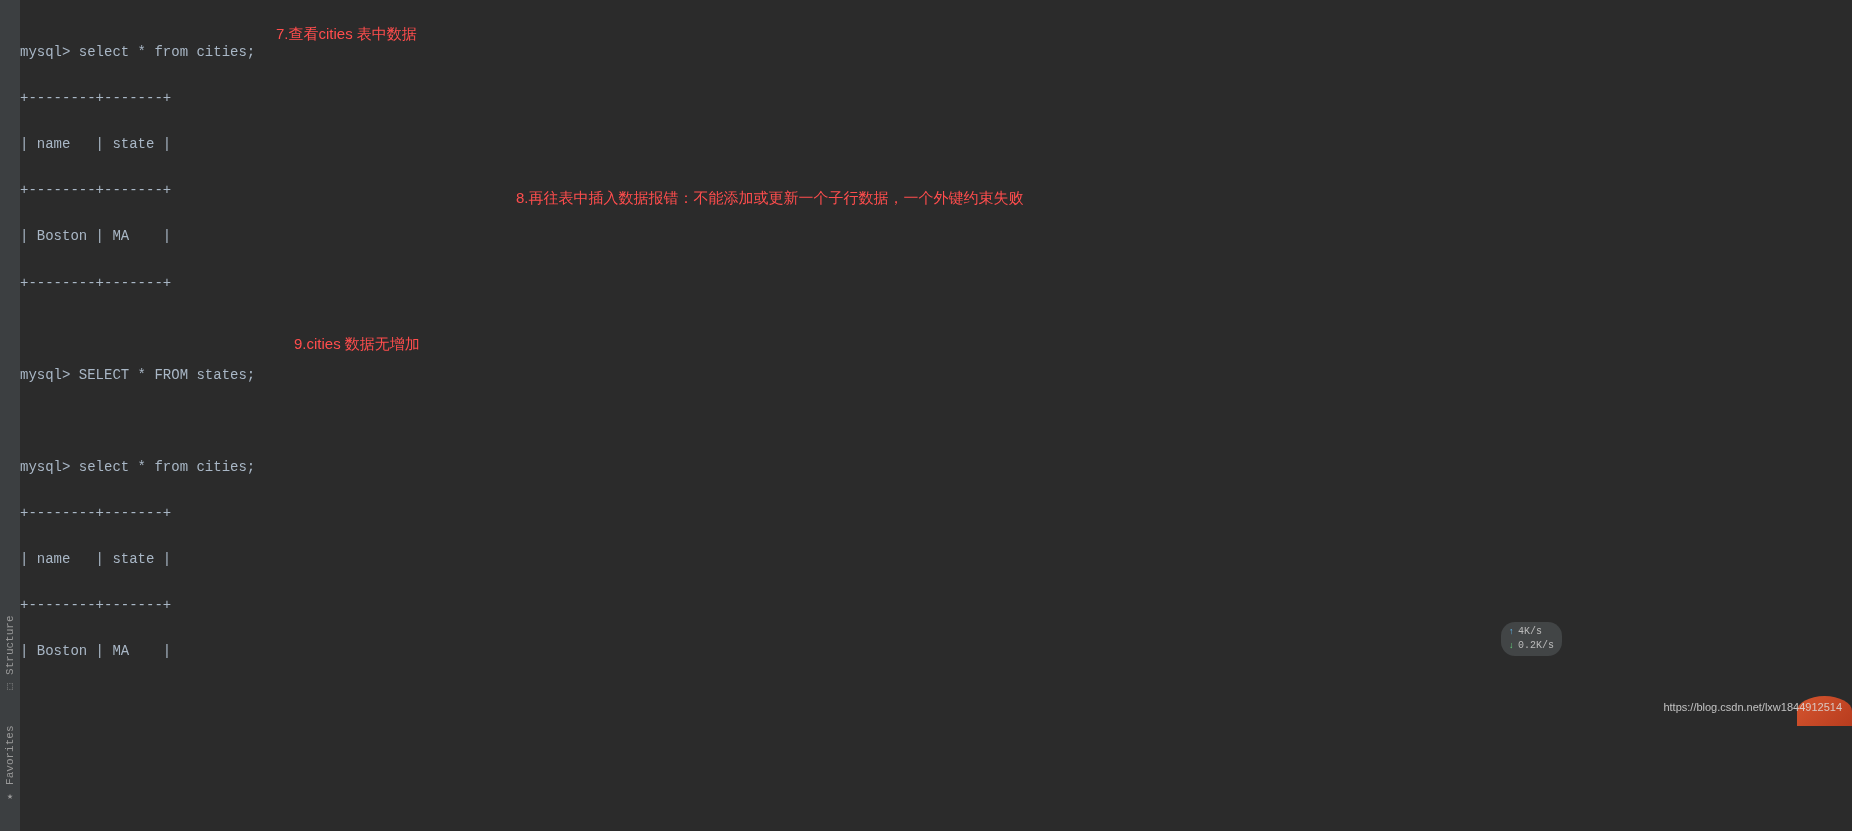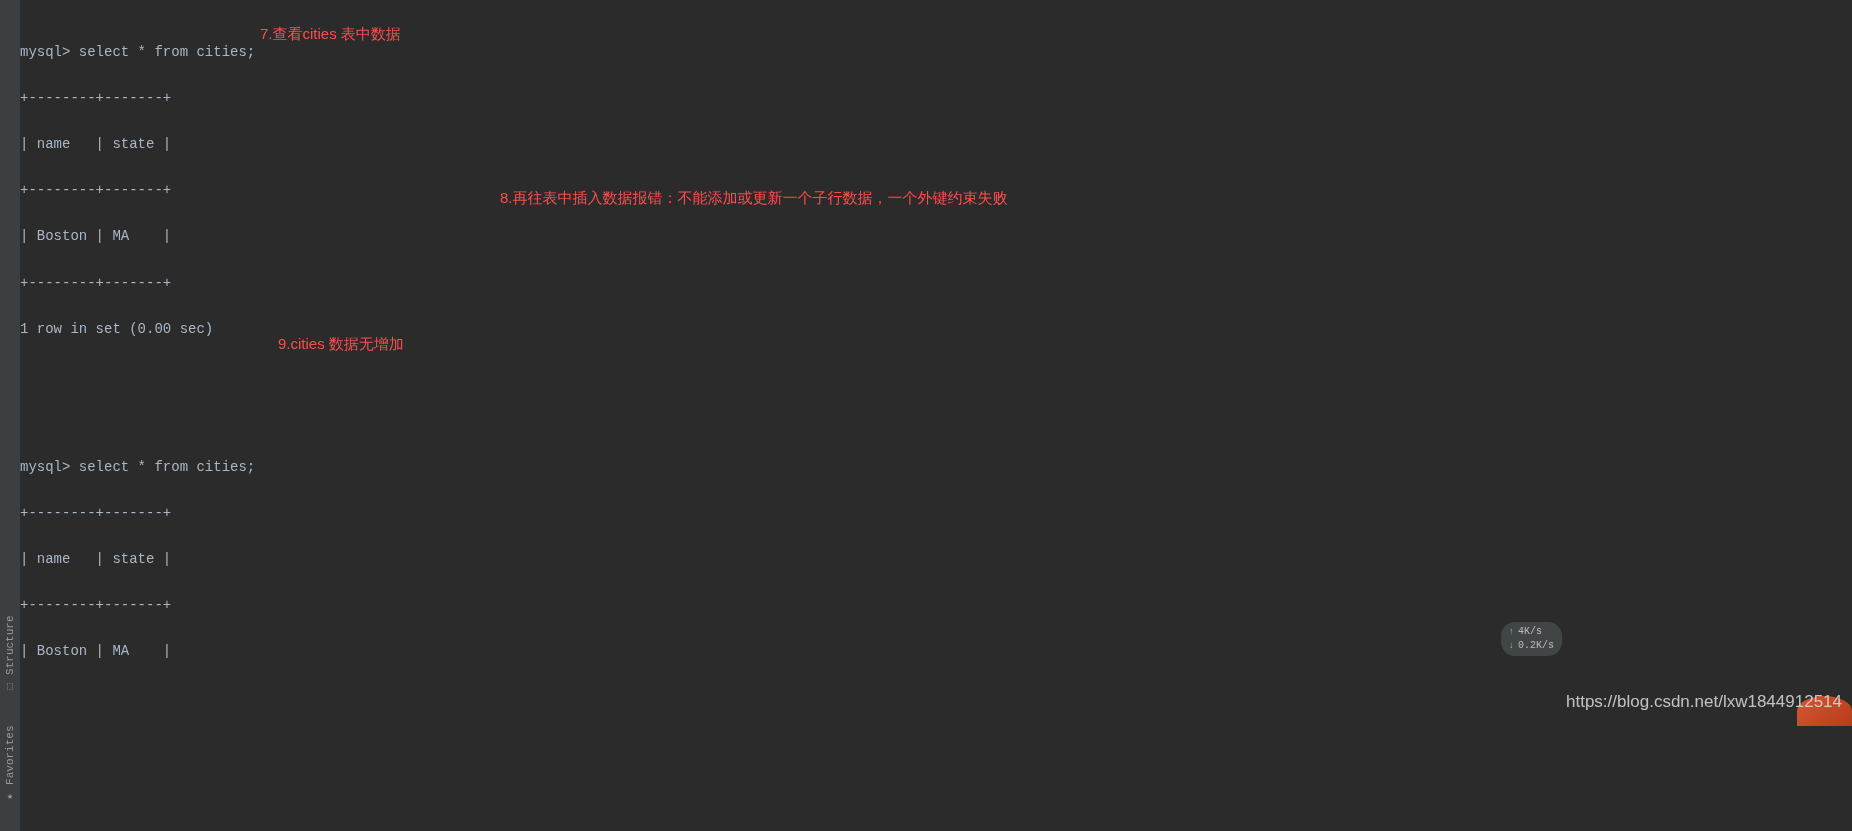--- a/index.html
+++ b/index.html
@@ -53,41 +53,42 @@
       white-space: pre;
       overflow: hidden;
     }
     .line { display: block; height: 23px; }
     .annotation {
       color: #ff4d4d;
       position: absolute;
       font-family: 'Microsoft YaHei', sans-serif;
       font-size: 15px;
       white-space: nowrap;
+      margin-left: 16px;
     }
     .network-badge {
       position: absolute;
       right: 290px;
       bottom: 175px;
       background: #424546;
       border-radius: 14px;
       padding: 3px 8px;
       font-size: 10px;
       color: #bbb;
       line-height: 1.4;
     }
     .network-badge .row { display: flex; align-items: center; gap: 4px; }
     .up-arrow { color: #5fb8ec; font-size: 9px;}
     .down-arrow { color: #66d97e; font-size: 9px;}
     .watermark {
       position: absolute;
       right: 10px;
       bottom: 115px;
       color: #ddd;
-      font-size: 17px;
+      font-size: 11px;
       font-family: Arial, sans-serif;
       opacity: 0.85;
     }
     .logo-corner {
       position: absolute;
       right: 0;
       bottom: 105px;
       width: 55px;
       height: 30px;
       background: linear-gradient(135deg, #e85a2f 0%, #c73e1d 100%);
@@ -109,22 +110,22 @@
   </div>
 </div>
 
 <div class="terminal">
 <span class="line">mysql&gt; select * from cities;</span>
 <span class="line">+--------+-------+</span>
 <span class="line">| name   | state |</span>
 <span class="line">+--------+-------+</span>
 <span class="line">| Boston | MA    |</span>
 <span class="line">+--------+-------+</span>
-<span class="line">1 row in set (0.00 sec)</span>
 <span class="line"></span>
+<span class="line">mysql&gt; SELECT * FROM states;</span>
 <span class="line"></span>
 <span class="line">mysql&gt; select * from cities;</span>
 <span class="line">+--------+-------+</span>
 <span class="line">| name   | state |</span>
 <span class="line">+--------+-------+</span>
 <span class="line">| Boston | MA    |</span>
 
 
 
 

